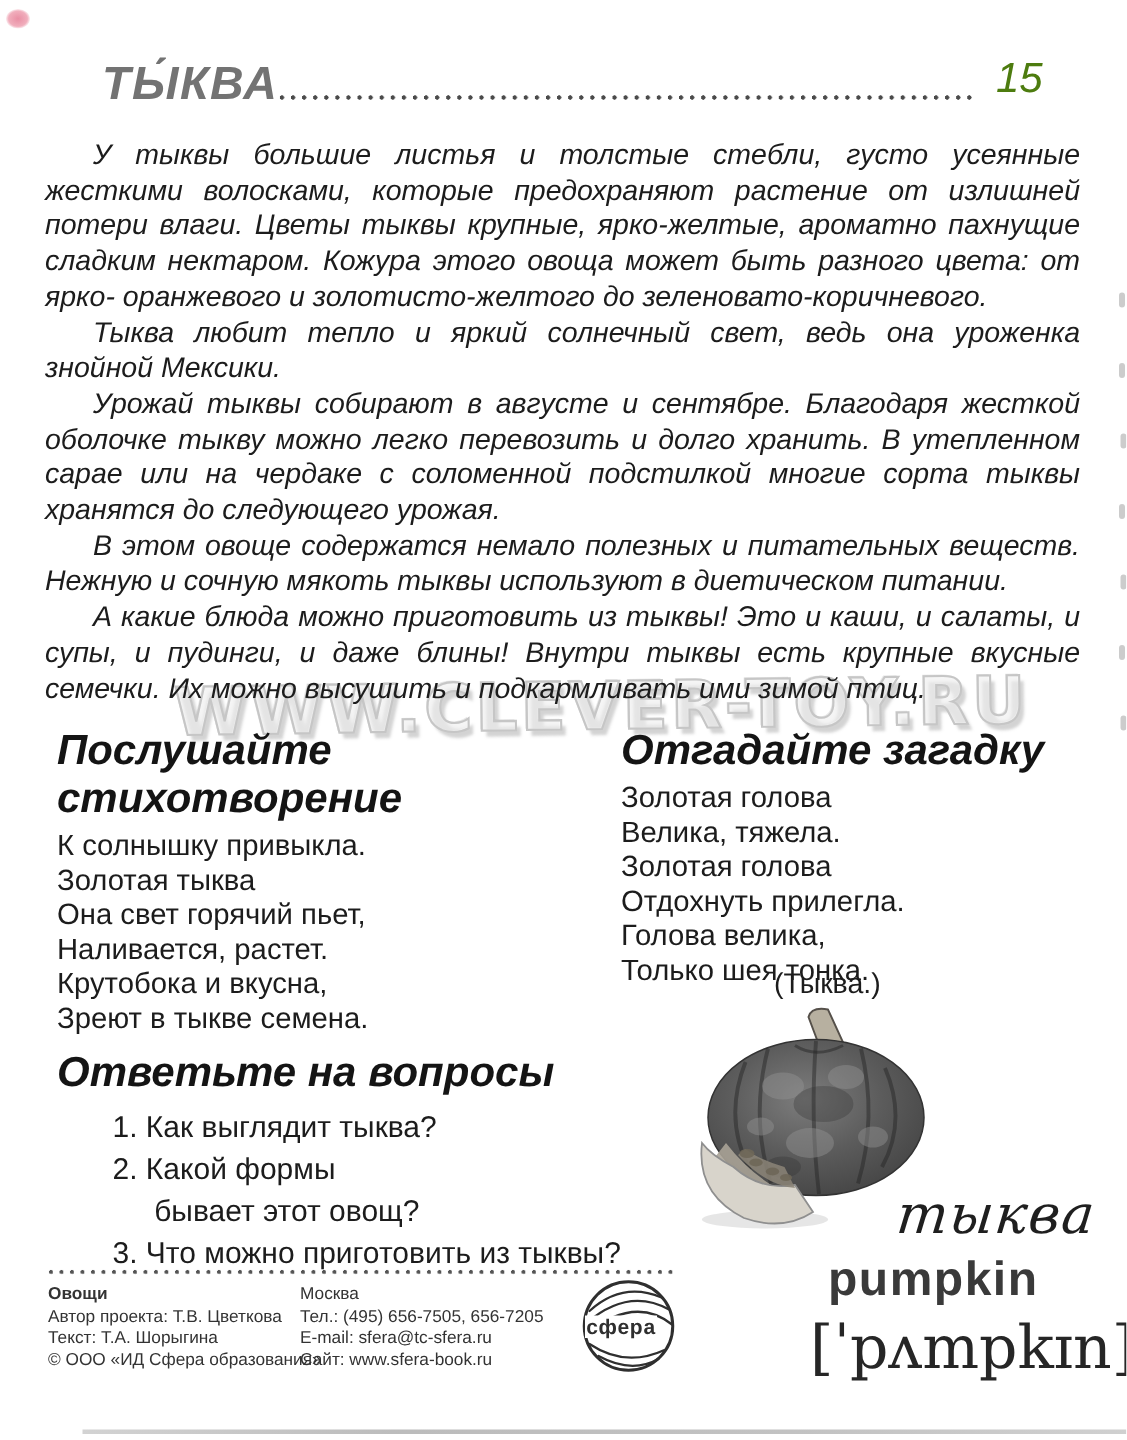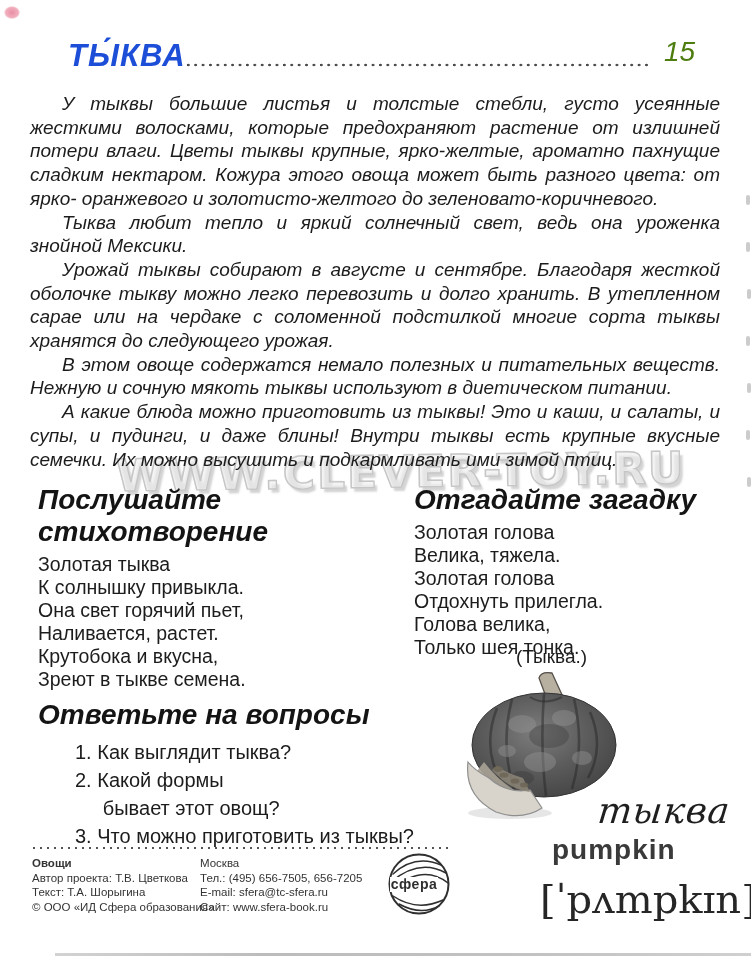--- a/index.html
+++ b/index.html
@@ -1,21 +1,21 @@
 <!DOCTYPE html>
 <html><head>
 <meta charset="utf-8">
 <style>
   html,body{margin:0;padding:0;background:#ffffff;}
   .page{position:relative;width:751px;height:960px;background:#ffffff;overflow:hidden;
         font-family:"Liberation Sans",sans-serif;color:#1c1c1c;}
 
   
   .title{position:absolute;left:68px;top:38px;font-size:31px;font-weight:bold;font-style:italic;
-         letter-spacing:1px;color:#1d4ed8;z-index:3;}
+         letter-spacing:1px;color:#737373;z-index:3;}
   .leader{position:absolute;left:186px;top:62px;width:462px;height:6px;z-index:3;
           background-image:radial-gradient(circle at 2px 3px,#4a4a4a 1.3px,rgba(0,0,0,0) 1.6px);
           background-size:7.4px 6px;background-repeat:repeat-x;}
   .pagenum{position:absolute;left:664px;top:36px;font-size:28px;font-style:italic;color:#4d7c0f;z-index:3;}
 
   
   .article{position:absolute;left:30px;top:92px;width:690px;text-align:justify;
            font-size:19px;line-height:23.7px;z-index:2;}
   .article .para{text-indent:32px;margin:0;font-style:italic;}
 
@@ -38,21 +38,21 @@
   .questions{position:absolute;left:38px;top:699px;z-index:2;width:400px;}
   .questions .qlist{margin-top:7px;margin-left:37px;}
   .questions .qlist div{font-size:20px;line-height:28px;}
 
   
   .pumpkin{position:absolute;left:452px;top:666px;z-index:2;}
 
   
   .vocab-ru{position:absolute;left:598px;top:790px;font-family:"DejaVu Serif",serif;
             font-style:italic;font-size:36px;letter-spacing:1px;color:#1f1f1f;transform:skewX(-6deg);z-index:2;}
-  .vocab-en{position:absolute;left:552px;top:834px;font-size:28px;font-weight:bold;
+  .vocab-en{position:absolute;left:552px;top:834px;font-size:32px;font-weight:bold;
             letter-spacing:1px;color:#3a3a3a;z-index:2;}
   .vocab-tr{position:absolute;left:540px;top:876px;font-family:"DejaVu Serif",serif;
             font-size:40px;color:#262626;z-index:2;}
 
   
   .footer-dots{position:absolute;left:32px;top:846px;width:418px;height:5px;z-index:2;
           background-image:radial-gradient(circle at 2px 2px,#555 1.2px,rgba(0,0,0,0) 1.5px);
           background-size:7px 5px;background-repeat:repeat-x;}
   .footer-col{position:absolute;top:856px;font-size:11.5px;line-height:14.5px;color:#333;z-index:2;}
   .footer-col .bold{font-weight:bold;}
@@ -84,22 +84,22 @@
       <div class="para">У тыквы большие листья и толстые стебли, густо усеянные жесткими волосками, которые предохраняют растение от излишней потери влаги. Цветы тыквы крупные, ярко-желтые, ароматно пахнущие сладким нектаром. Кожура этого овоща может быть разного цвета: от ярко- оранжевого и золотисто-желтого до зеленовато-коричневого.</div>
       <div class="para">Тыква любит тепло и яркий солнечный свет, ведь она уроженка знойной Мексики.</div>
       <div class="para">Урожай тыквы собирают в августе и сентябре. Благодаря жесткой оболочке тыкву можно легко перевозить и долго хранить. В утепленном сарае или на чердаке с соломенной подстилкой многие сорта тыквы хранятся до следующего урожая.</div>
       <div class="para">В этом овоще содержатся немало полезных и питательных веществ. Нежную и сочную мякоть тыквы используют в диетическом питании.</div>
       <div class="para">А какие блюда можно приготовить из тыквы! Это и каши, и салаты, и супы, и пудинги, и даже блины! Внутри тыквы есть крупные вкусные семечки. Их можно высушить и подкармливать ими зимой птиц.</div>
     </div>
 
   <div class="col col-left">
     <div class="colhead">Послушайте стихотворение</div>
     <div class="verse">
+        <div>К солнышку привыкла.</div>
         <div>Золотая тыква</div>
-        <div>К солнышку привыкла.</div>
         <div>Она свет горячий пьет,</div>
         <div>Наливается, растет.</div>
         <div>Крутобока и вкусна,</div>
         <div>Зреют в тыкве семена.</div>
       </div>
   </div>
 
   <div class="col col-right">
     <div class="colhead">Отгадайте загадку</div>
     <div class="verse">

